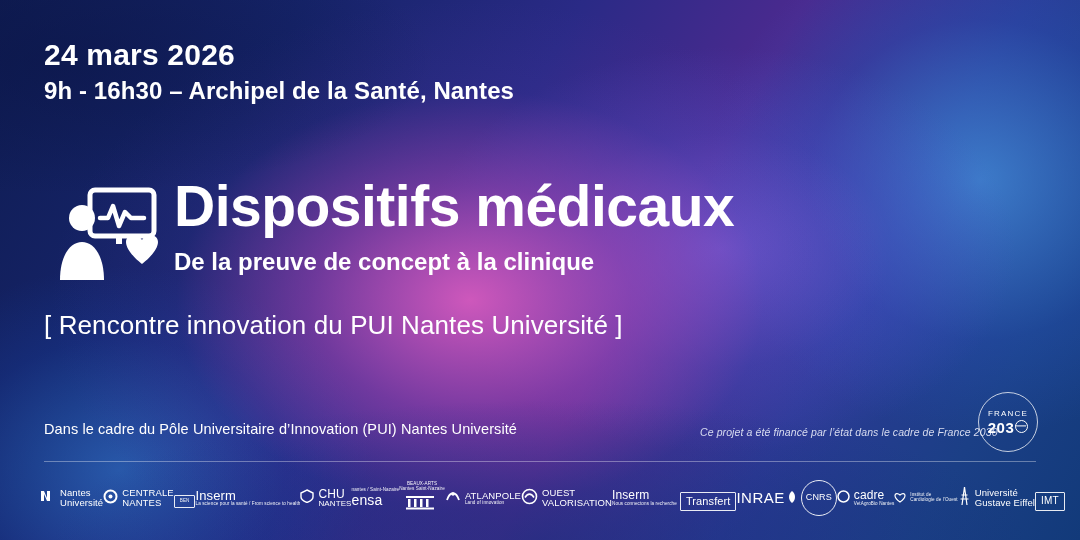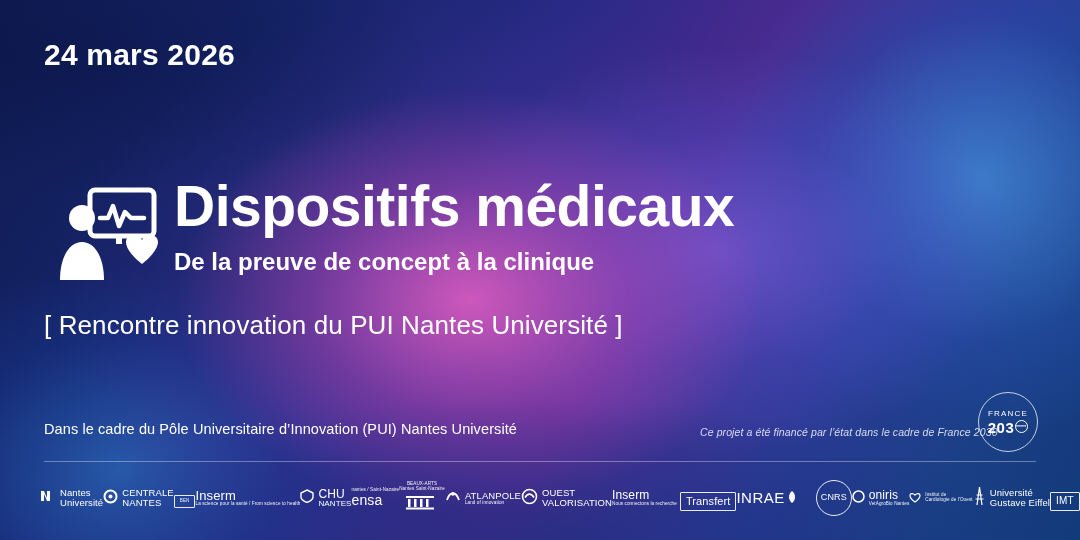--- a/index.html
+++ b/index.html
@@ -226,20 +226,21 @@
   .dim { opacity: 0.92; }
 </style>
 </head>
 <body>
 
 <div class="poster">
  <div class="content">
 
   <div class="date-block">
     <div class="date-line1">24 mars 2026</div>
+    <div class="date-line2">9h - 16h30 – Archipel de la Santé, Nantes</div>
   </div>
 
   <div class="title-row">
     <div class="title-icon">
       <svg viewBox="0 0 104 100" width="104" height="100" aria-hidden="true">
 
         <rect x="34" y="6" width="64" height="46" rx="5" ry="5" fill="none" stroke="#ffffff" stroke-width="5"></rect>
 
         <polyline points="44,34 52,34 57,22 63,42 69,28 75,34 88,34" fill="none" stroke="#ffffff" stroke-width="4.5" stroke-linecap="round" stroke-linejoin="round"></polyline>
 
@@ -386,33 +387,33 @@
     <div class="logo">
       <span class="lg-name" style="font-size:15px;letter-spacing:0.5px">INRAE</span>
       <span class="mark" style="margin-left:2px">
         <svg width="10" height="12" viewBox="0 0 10 12">
               <path d="M5 0 C9 3 9 9 5 12 C1 9 1 3 5 0 Z" fill="#ffffff"></path>
             </svg>
       </span>
     </div>
 
     <div class="logo">
-      <span class="stack center" style="border:1.2px solid rgba(255,255,255,0.9);border-radius:50%;width:34px;height:34px;justify-content:center;margin-left:15px;">
+      <span class="stack center" style="border:1.2px solid rgba(255,255,255,0.9);border-radius:50%;width:34px;height:34px;justify-content:center;">
         <span class="lg-name" style="font-size:9px">CNRS</span>
       </span>
     </div>
 
     <div class="logo">
       <span class="mark">
         <svg width="13" height="13" viewBox="0 0 13 13">
               <circle cx="6.5" cy="6.5" r="5.5" fill="none" stroke="#ffffff" stroke-width="1.5"></circle>
             </svg>
       </span>
       <span class="stack">
-        <span class="lg-name" style="font-size:12px">oniris</span>
+        <span class="lg-name" style="font-size:12px">cadre</span>
         <span class="lg-sub">VetAgroBio Nantes</span>
       </span>
     </div>
 
     <div class="logo">
       <span class="mark">
         <svg width="12" height="12" viewBox="0 0 12 12">
               <path d="M6 11 C6 11 1 7.5 1 4.5 C1 2.5 3.5 1.8 6 4 C8.5 1.8 11 2.5 11 4.5 C11 7.5 6 11 6 11 Z" fill="none" stroke="#ffffff" stroke-width="1.2"></path>
             </svg>
       </span>

